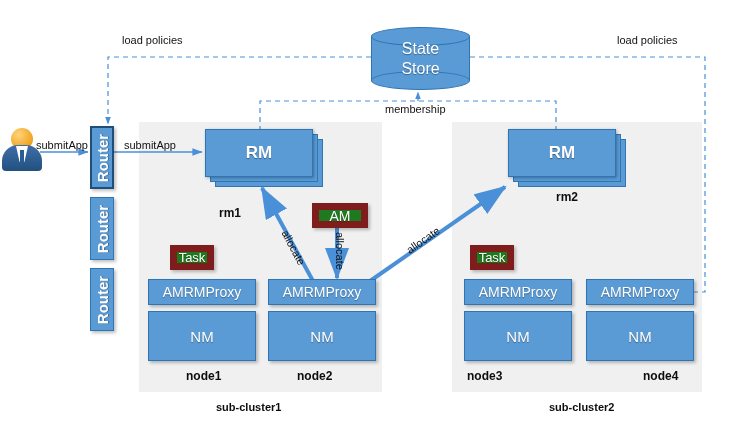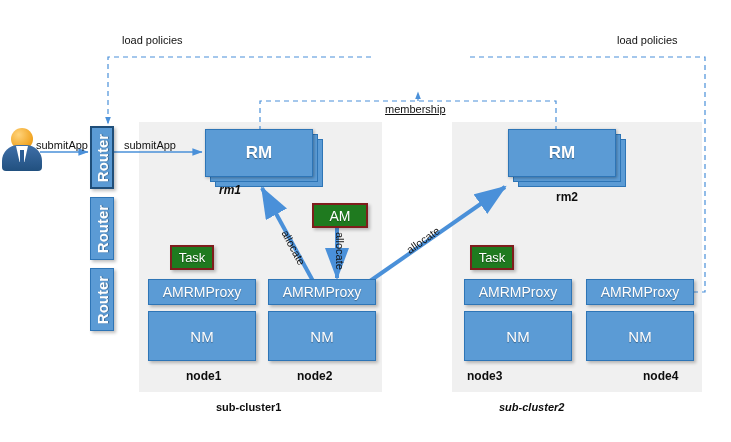--- a/index.html
+++ b/index.html
@@ -4,21 +4,21 @@
 <style>
   html,body{margin:0;padding:0;background:#fff;}
   body{font-family:"Liberation Sans",sans-serif;}
   #canvas{position:relative;width:731px;height:442px;background:#ffffff;overflow:hidden;}
 
   .subcluster{position:absolute;background:#f0f0f0;}
 
   .box{position:absolute;box-sizing:border-box;display:flex;align-items:center;justify-content:center;
        color:#ffffff;text-align:center;background:#5b9bd5;border:1px solid #2e75b6;
        text-shadow:0 1px 1px rgba(0,0,0,.35);}
-  .box.green{background:#1f7a1f;border:2px solid #7f1d1d;}
+  .box.green{background:#1f7a1f;border:7px solid #7f1d1d;}
   .box.sh{box-shadow:2px 2px 3px rgba(0,0,0,.25);}
 
   .rotbox{position:absolute;box-sizing:border-box;background:#5b9bd5;border:1px solid #2e75b6;
           box-shadow:2px 2px 3px rgba(0,0,0,.25);}
   .rotbox.strong{border:2px solid #1f4e79;}
   .rotlabel{position:absolute;left:50%;top:50%;transform:translate(-50%,-50%) rotate(-90deg);
             white-space:nowrap;color:#fff;font-weight:bold;font-size:15px;text-shadow:0 1px 1px rgba(0,0,0,.35);}
 
   .stack{position:absolute;}
   .stack .lay{position:absolute;background:#5b9bd5;border:1px solid #2e75b6;box-sizing:border-box;}
@@ -101,31 +101,40 @@
   <div class="rotbox strong" style="left:90px;top:126px;width:24px;height:63px;">
     <span class="rotlabel">Router</span>
   </div>
   <div class="rotbox" style="left:90px;top:197px;width:24px;height:63px;">
     <span class="rotlabel">Router</span>
   </div>
   <div class="rotbox" style="left:90px;top:268px;width:24px;height:63px;">
     <span class="rotlabel">Router</span>
   </div>
 
+  <div class="cyl" style="left:371px;top:27px;width:99px;height:63px;">
+    <div class="body"></div>
+      <div class="bot"></div>
+      <div class="top"></div>
+    <div class="txt">
+      <div>State</div>
+      <div>Store</div>
+    </div>
+  </div>
 
   <div class="edgelbl" style="left:122px;top:34px;">load policies</div>
   <div class="edgelbl" style="left:617px;top:34px;">load policies</div>
-  <div class="edgelbl" style="left:385px;top:103px;text-decoration:underline;">membership</div>
+  <div class="edgelbl" style="left:385px;top:103px;">membership</div>
 
   <div class="stack" style="left:205px;top:129px;width:118px;height:58px;">
     <div class="lay" style="left:10px;top:10px;width:108px;height:48px;"></div>
     <div class="lay" style="left:5px;top:5px;width:108px;height:48px;"></div>
     <div class="lay top" style="left:0;top:0;width:108px;height:48px;">RM</div>
   </div>
-  <div class="cap n" style="left:219px;top:183px;font-style:italic;">rm1</div>
+  <div class="cap n" style="left:219px;top:206px;">rm1</div>
 
   <div class="box green sh" style="left:312px;top:203px;width:56px;height:25px;font-size:14px;">AM</div>
 
   <div class="edgelbl rot" style="left:290px;top:228px;transform:rotate(62deg);">allocate</div>
   <div class="edgelbl rot" style="left:346px;top:232px;transform:rotate(90deg);">allocate</div>
   <div class="edgelbl rot" style="left:404px;top:246px;transform:rotate(-35deg);">allocate</div>
 
   <div class="box green sh" style="left:170px;top:245px;width:44px;height:25px;font-size:13px;">Task</div>
   <div class="box sh" style="left:148px;top:279px;width:108px;height:26px;font-size:14px;">AMRMProxy</div>
   <div class="box sh" style="left:148px;top:311px;width:108px;height:50px;font-size:15px;">NM</div>
@@ -146,15 +155,15 @@
 
   <div class="box green sh" style="left:470px;top:245px;width:44px;height:25px;font-size:13px;">Task</div>
   <div class="box sh" style="left:464px;top:279px;width:108px;height:26px;font-size:14px;">AMRMProxy</div>
   <div class="box sh" style="left:464px;top:311px;width:108px;height:50px;font-size:15px;">NM</div>
   <div class="cap n" style="left:467px;top:369px;">node3</div>
 
   <div class="box sh" style="left:586px;top:279px;width:108px;height:26px;font-size:14px;">AMRMProxy</div>
   <div class="box sh" style="left:586px;top:311px;width:108px;height:50px;font-size:15px;">NM</div>
   <div class="cap n" style="left:615px;top:369px;margin-left:28px;">node4</div>
 
-  <div class="cap sc" style="left:499px;top:401px;font-style:italic;">sub-cluster2</div>
+  <div class="cap sc" style="left:549px;top:401px;">sub-cluster2</div>
 
 </div>
 
 </body></html>

